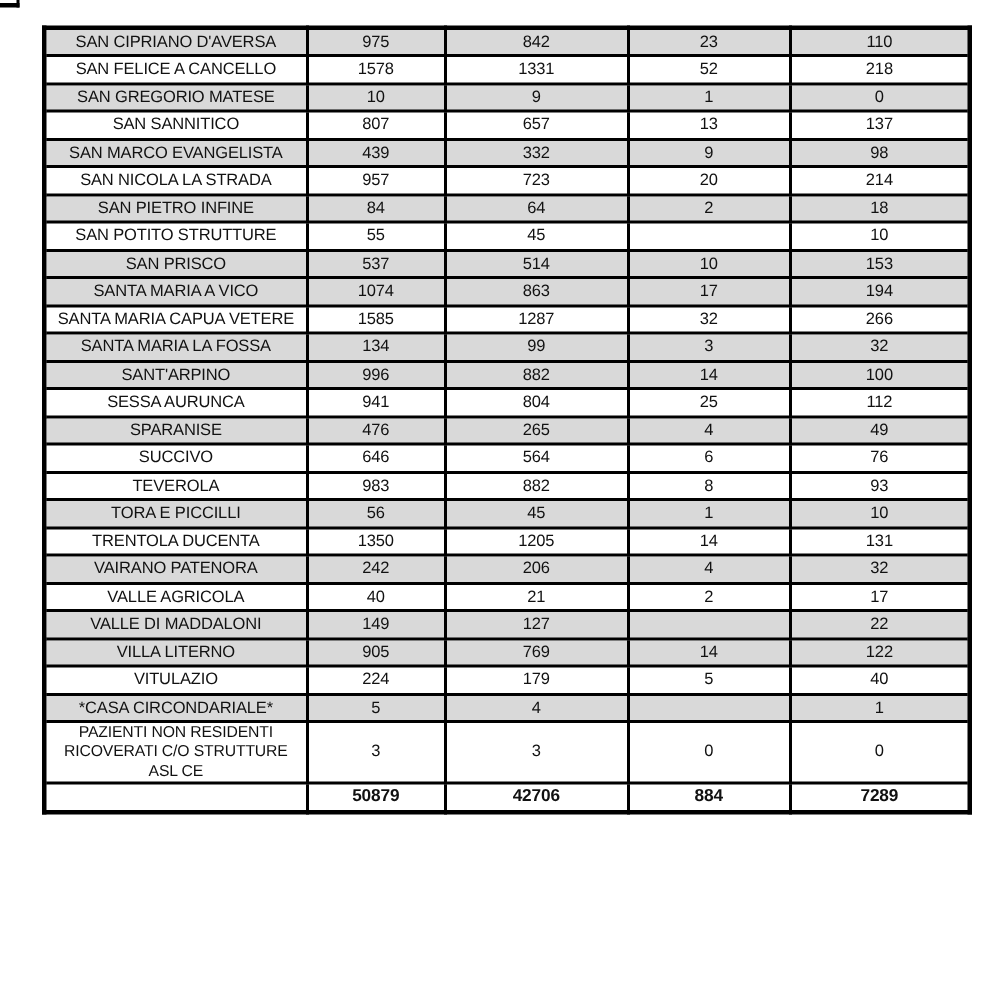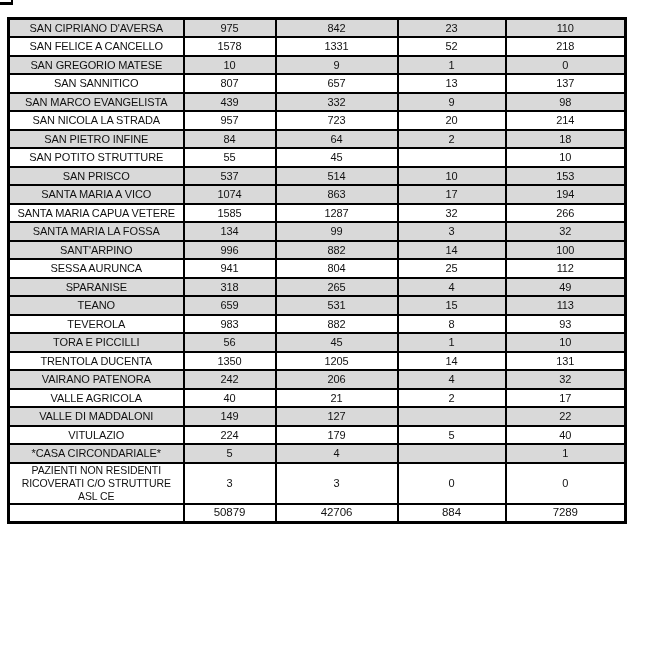--- a/index.html
+++ b/index.html
@@ -22,21 +22,21 @@
     left: 0;
     top: 0;
     width: 13px;
     height: 5px;
     border-bottom: 3px solid var(--border, #000);
     border-right: 2px solid var(--border, #000);
     box-sizing: border-box;
   }
   table.data {
     position: absolute;
-    left: 7px;
+    left: 28px;
     top: 17px;
     width: 617px;
     border-collapse: collapse;
     table-layout: fixed;
     border: 3px solid var(--border, #000);
   }
   table.data td {
     border: 2px solid var(--border, #000);
     text-align: center;
     vertical-align: middle;
@@ -51,21 +51,21 @@
   table.data tr { height: 18.5px; }
   table.data tr.shaded td { background: var(--shade, #d9d9d9); }
   table.data tr.multiline { height: 40px; }
   table.data tr.multiline td.name {
     white-space: normal;
     line-height: 13px;
     font-size: 10.5px;
   }
   table.data tr.totals { height: 19px; }
   table.data tr.totals td {
-    font-weight: normal;
+    font-weight: bold;
     font-size: 11.5px;
   }
   col.c-name { width: 175px; }
   col.c-v0 { width: 92px; }
   col.c-v1 { width: 122px; }
   col.c-v2 { width: 108px; }
   col.c-v3 { width: 120px; }
 </style>
 </head>
 <body>
@@ -176,31 +176,31 @@
   </tr>
         <tr>
     <td class="name">SESSA AURUNCA</td>
     <td>941</td>
     <td>804</td>
     <td>25</td>
     <td>112</td>
   </tr>
         <tr class="shaded">
     <td class="name">SPARANISE</td>
-    <td>318</td>
+    <td>476</td>
     <td>265</td>
     <td>4</td>
     <td>49</td>
   </tr>
-        <tr class="shaded">
-    <td class="name">TEANO</td>
-    <td>659</td>
-    <td>531</td>
-    <td>15</td>
-    <td>113</td>
+        <tr>
+    <td class="name">SUCCIVO</td>
+    <td>646</td>
+    <td>564</td>
+    <td>6</td>
+    <td>76</td>
   </tr>
         <tr>
     <td class="name">TEVEROLA</td>
     <td>983</td>
     <td>882</td>
     <td>8</td>
     <td>93</td>
   </tr>
         <tr class="shaded">
     <td class="name">TORA E PICCILLI</td>
@@ -229,20 +229,27 @@
     <td>21</td>
     <td>2</td>
     <td>17</td>
   </tr>
         <tr class="shaded">
     <td class="name">VALLE DI MADDALONI</td>
     <td>149</td>
     <td>127</td>
     <td></td>
     <td>22</td>
+  </tr>
+        <tr class="shaded">
+    <td class="name">VILLA LITERNO</td>
+    <td>905</td>
+    <td>769</td>
+    <td>14</td>
+    <td>122</td>
   </tr>
         <tr>
     <td class="name">VITULAZIO</td>
     <td>224</td>
     <td>179</td>
     <td>5</td>
     <td>40</td>
   </tr>
         <tr class="shaded">
     <td class="name">*CASA CIRCONDARIALE*</td>

